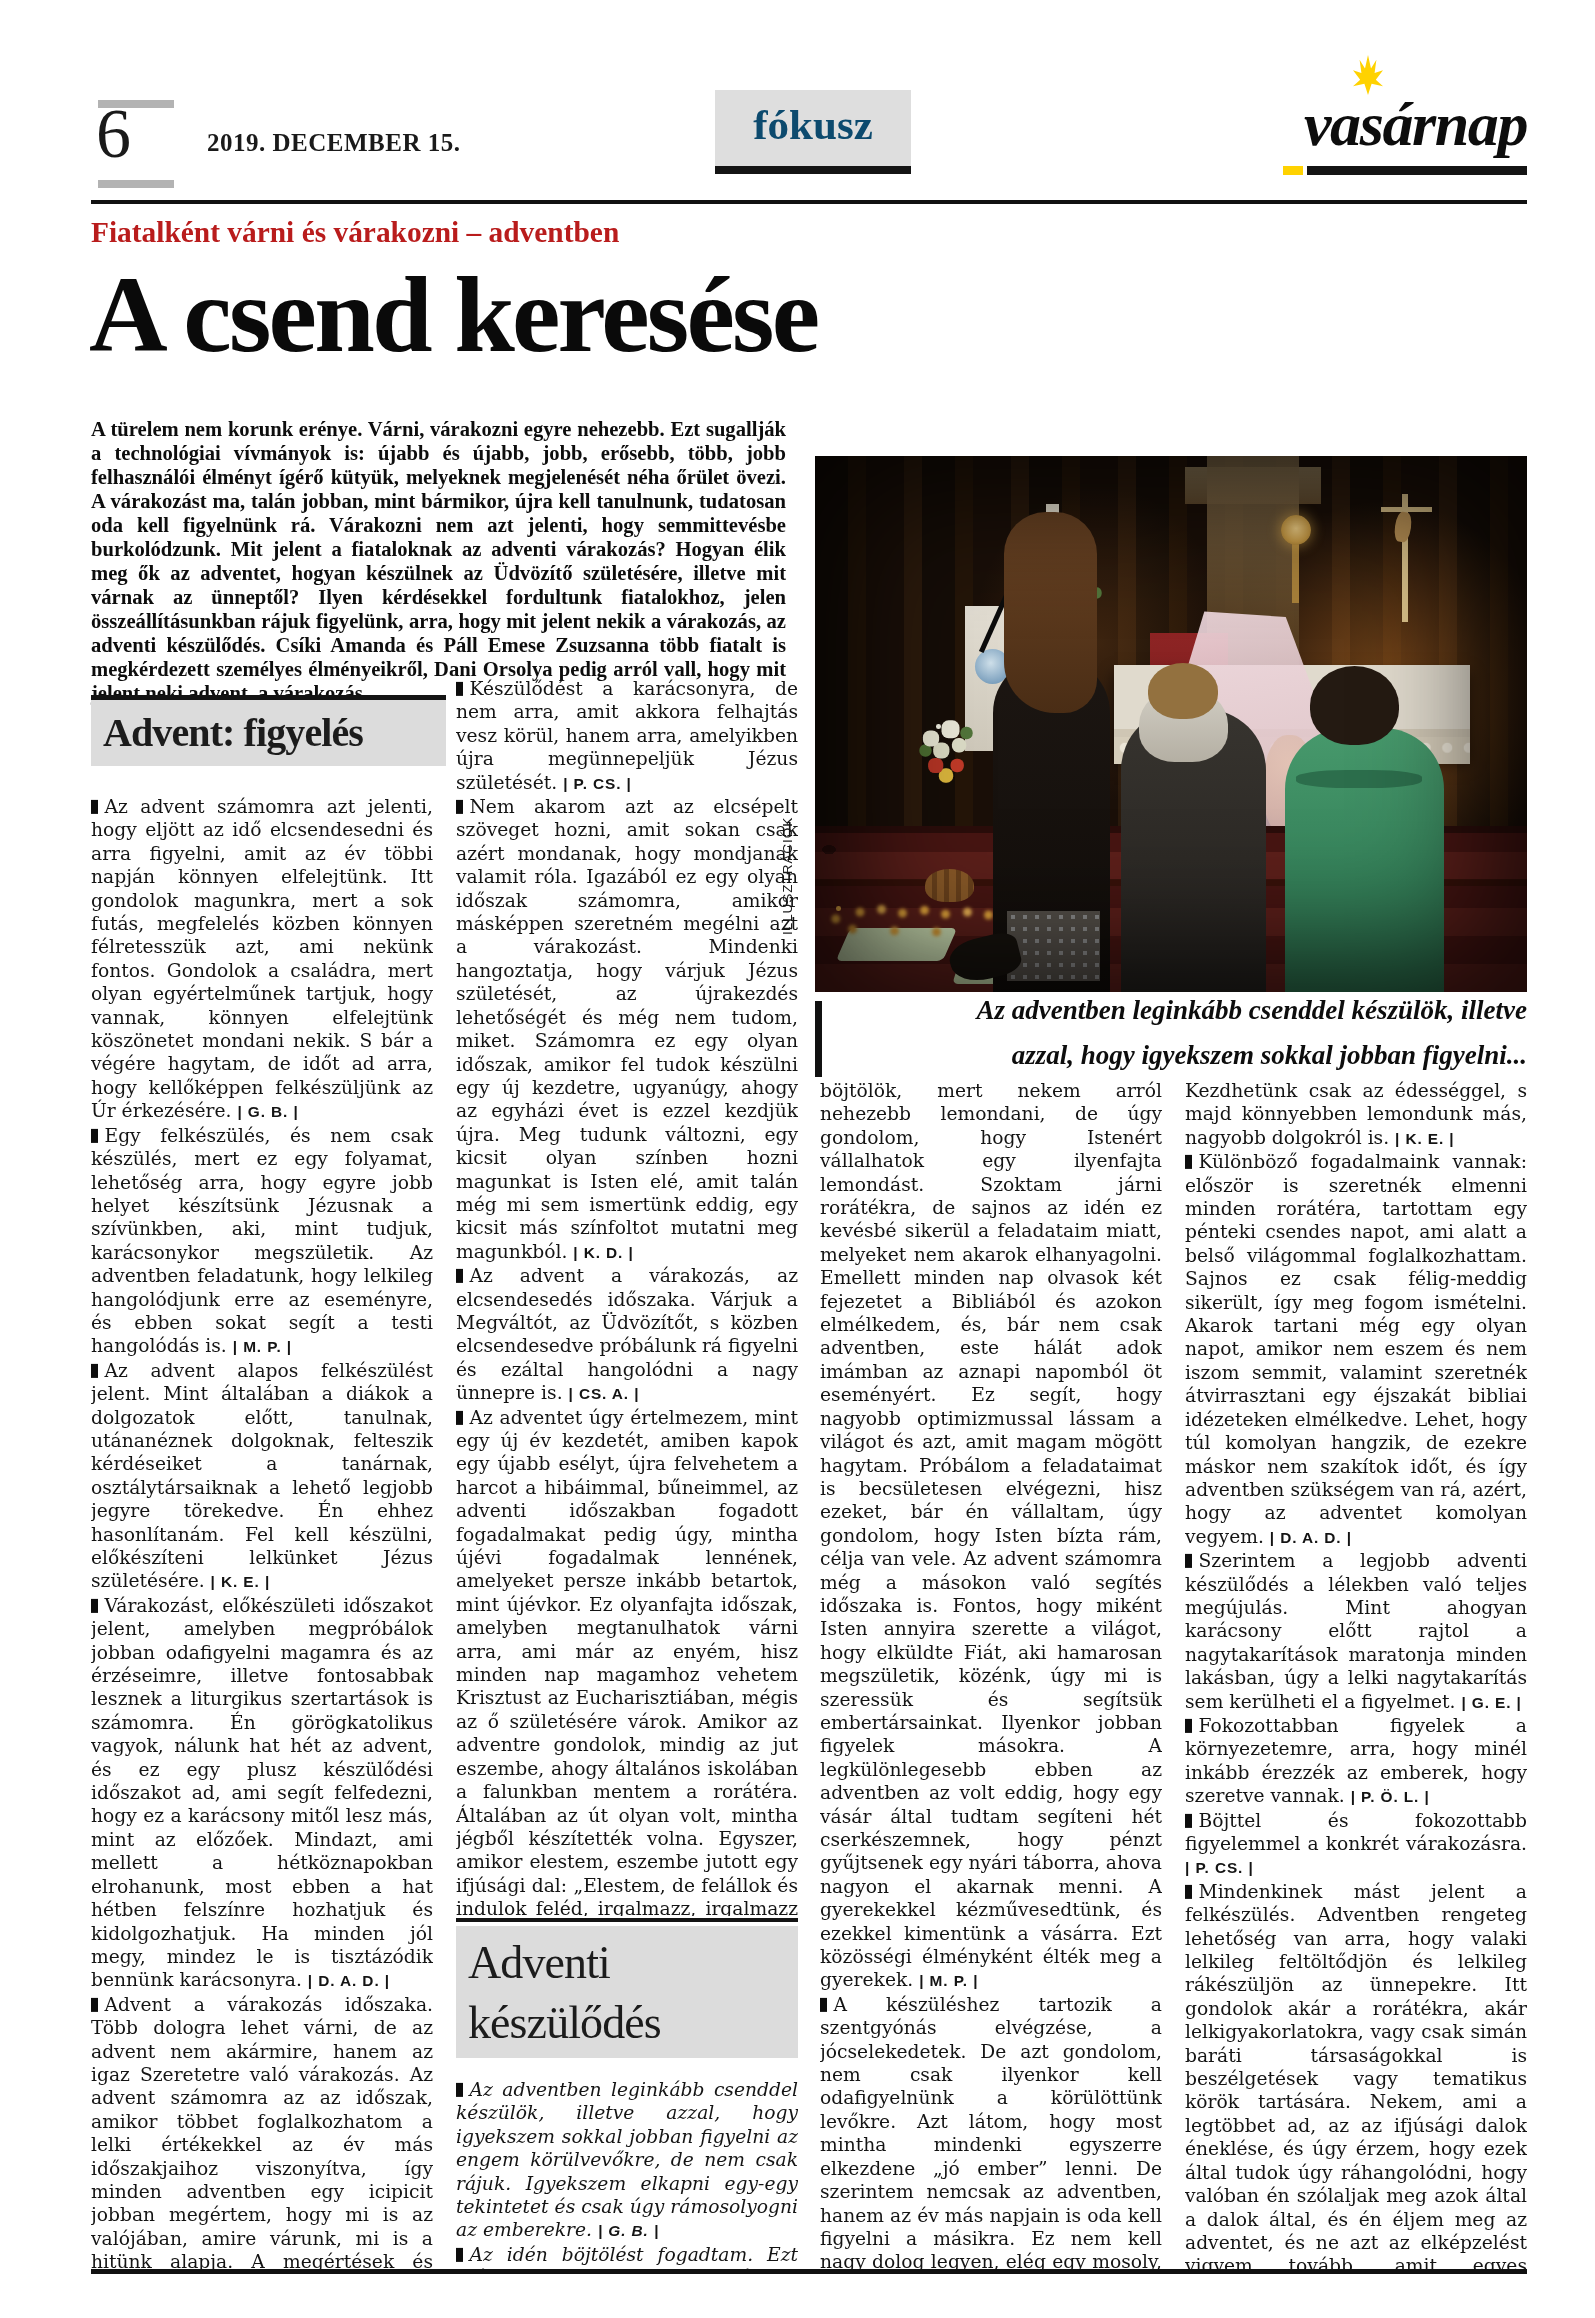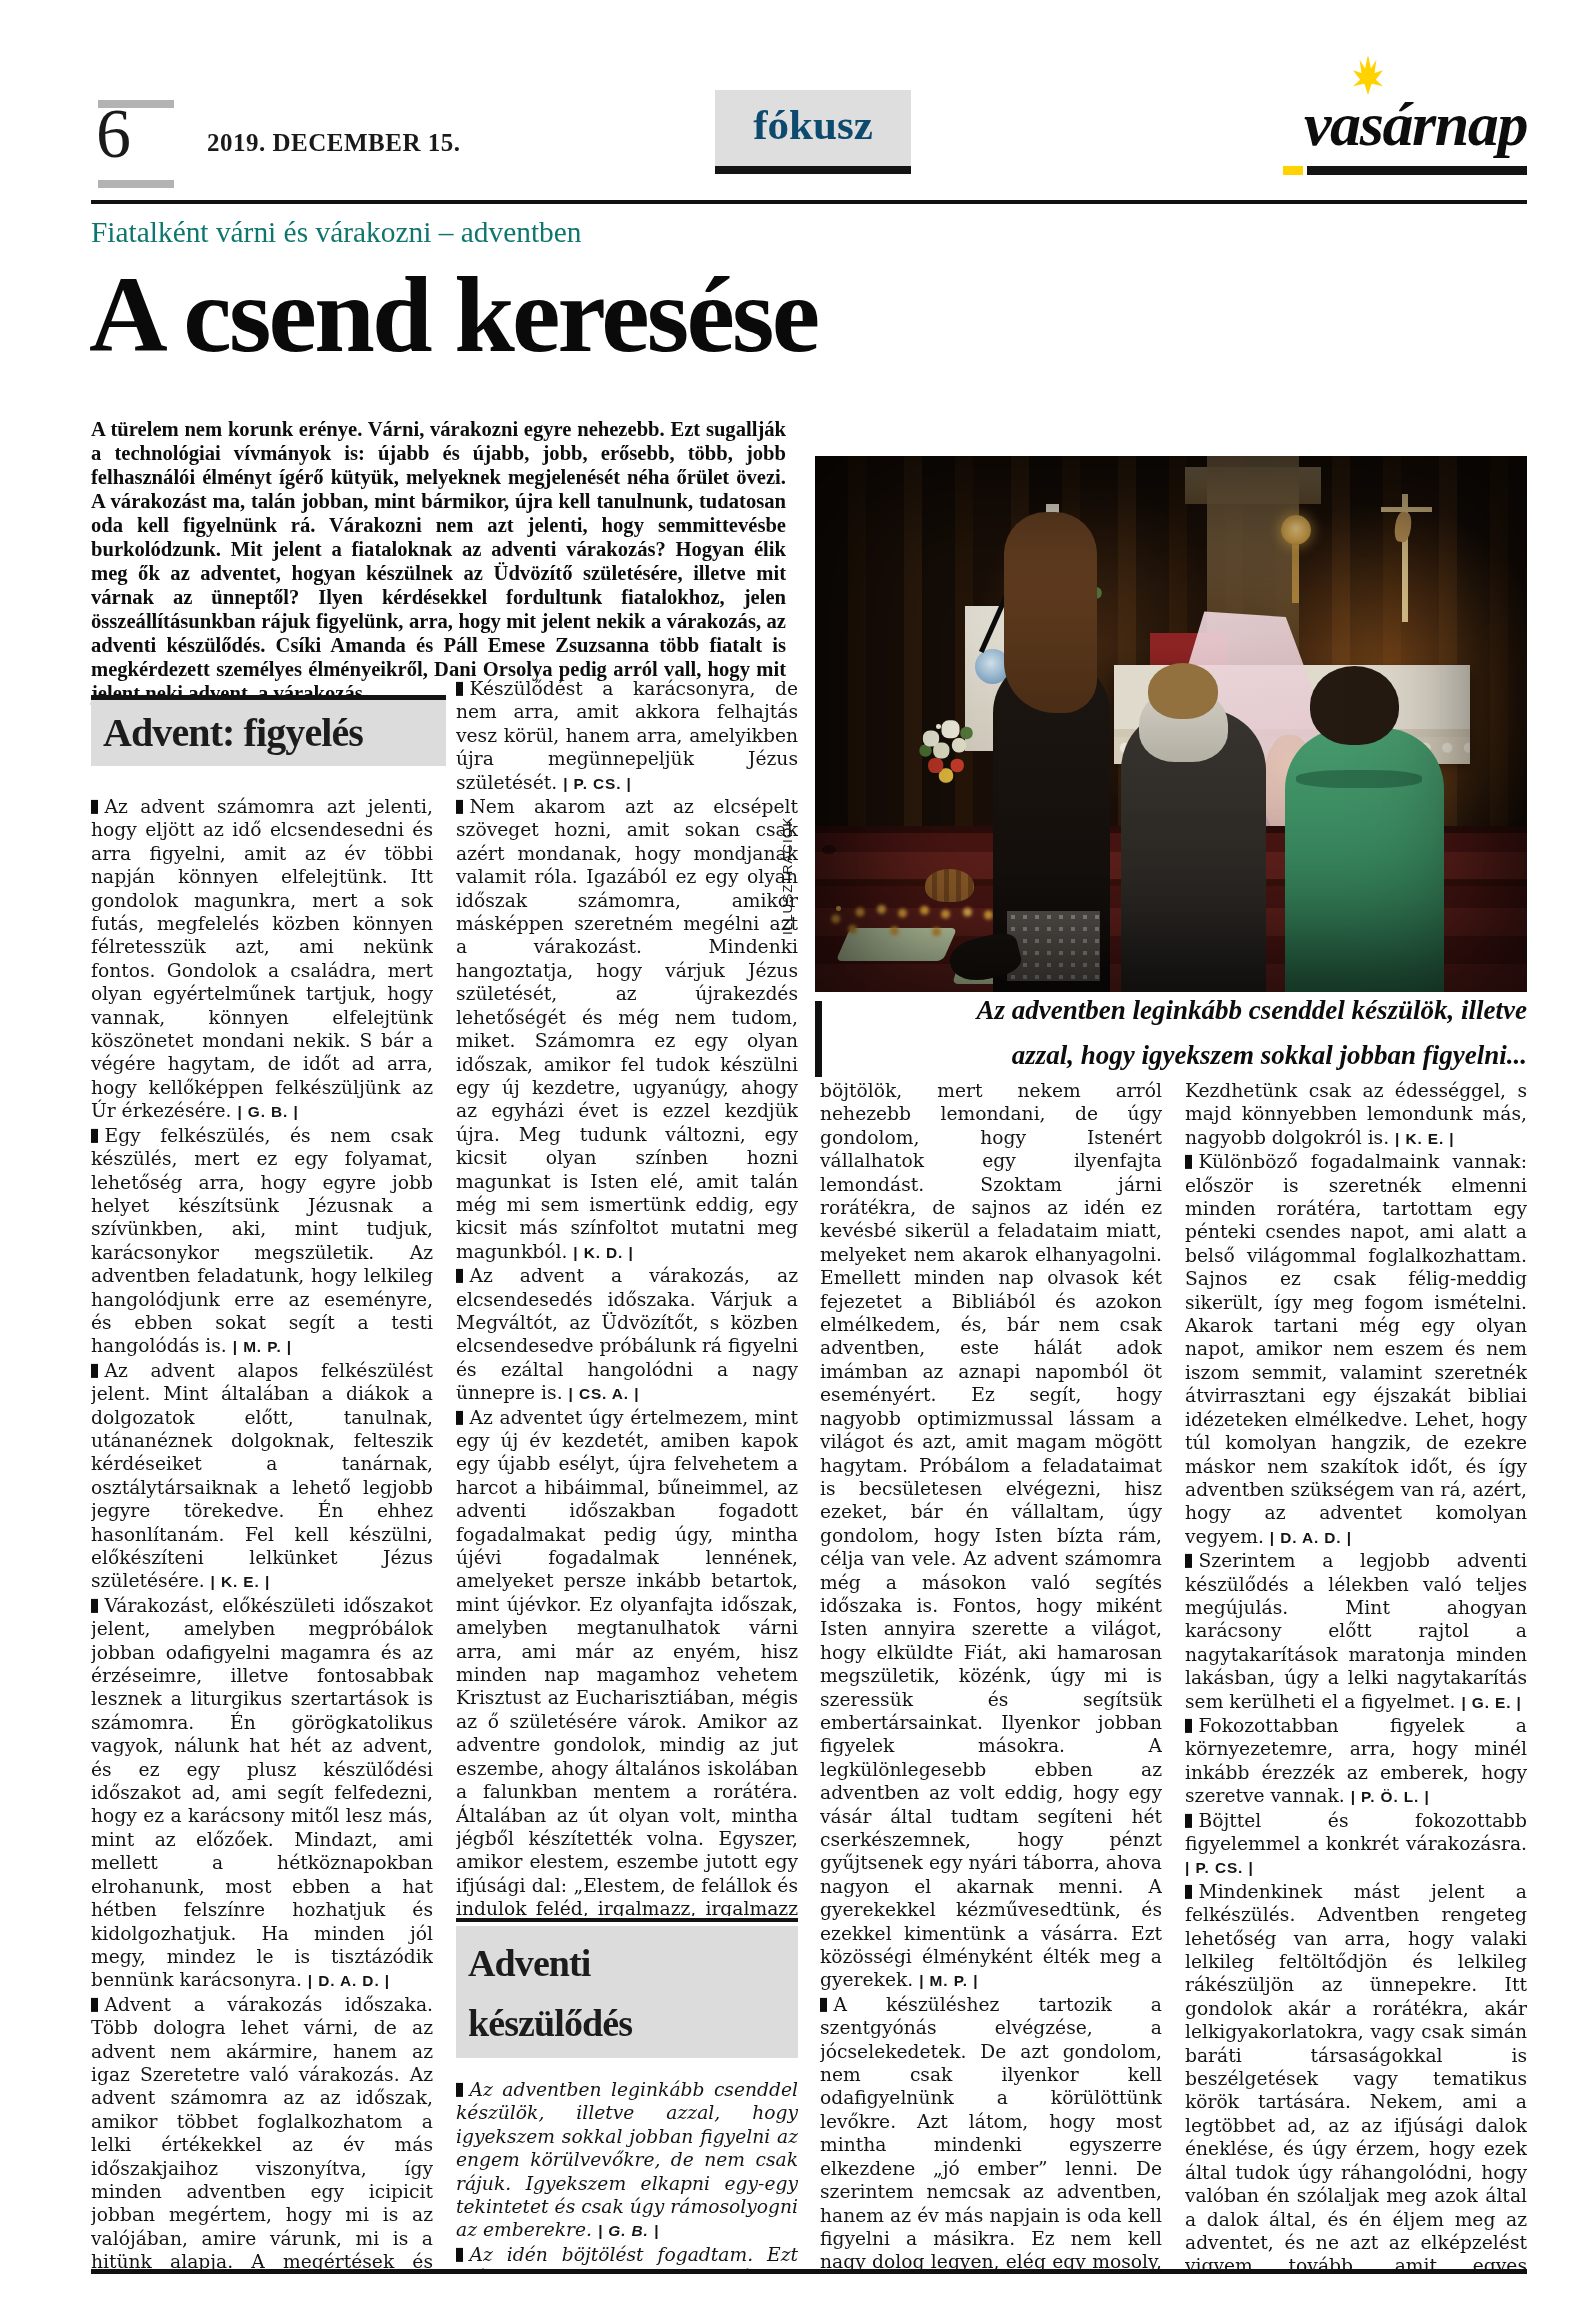--- a/index.html
+++ b/index.html
@@ -17,21 +17,21 @@
   #focus-bar{left:715px;top:166px;width:196px;height:8.4px;background:#141414;}
   #brand{left:1262px;top:87px;width:265px;text-align:right;font-size:62px;font-style:italic;
          font-weight:700;letter-spacing:-1.4px;line-height:75px;color:#0d0d0d;}
   #brand-flame{left:1353px;top:55px;width:30px;height:40px;background:#ffd200;
                clip-path:polygon(50% 0,60% 34%,78% 12%,72% 45%,100% 38%,76% 62%,100% 78%,62% 72%,50% 100%,38% 72%,0 78%,24% 62%,0 38%,28% 45%,22% 12%,40% 34%);}
   #brand-underline-sq{left:1283px;top:166px;width:19.6px;height:9px;background:#ffd200;}
   #brand-underline{left:1307px;top:166px;width:220px;height:9px;background:#141414;}
   #header-rule{left:91px;top:200px;width:1436px;height:4.2px;background:#111;}
 
   
-  #kicker{left:91px;top:216px;font-size:29.4px;font-weight:400;letter-spacing:0;color:#0f766e;}
+  #kicker{left:91px;top:216px;font-size:29.4px;font-weight:700;letter-spacing:0;color:#b91c1c;}
   #headline{left:89px;top:258px;font-size:109px;font-weight:700;letter-spacing:-2.8px;line-height:1.05;color:#0a0a0a;}
   #lead{left:91px;top:417px;width:695px;font-size:20.6px;line-height:24px;font-weight:700;
         text-align:justify;color:#0d0d0d;}
 
   
   #photo{left:815px;top:456px;width:712px;height:536px;background:#1b120b;overflow:hidden;}
   #photo-credit{left:780px;top:795px;width:18.7px;height:140px;font-family:"Liberation Sans",sans-serif;
         font-size:13.6px;font-weight:400;letter-spacing:0.9px;color:#1a1a1a;
         writing-mode:vertical-rl;transform:rotate(180deg);text-align:left;}
   #caption-bar{left:815px;top:1001px;width:6.5px;height:76px;background:#111;}
@@ -39,21 +39,21 @@
   #caption-1{top:995px;} #caption-2{top:1040px;}
 
   
   .sec-bar{background:#141414;height:4.7px;}
   .sec-box{background:#dcdcdc;}
   #h1-bar{left:91px;top:695px;width:355px;}
   #h1-box{left:91px;top:700px;width:355px;height:66px;}
   #h1-box .t{font-size:40px;font-weight:700;line-height:66px;padding-left:12px;color:#1c1c1c;letter-spacing:-0.9px;}
   #h2-bar{left:456px;top:1918px;width:342px;height:4.2px;}
   #h2-box{left:456px;top:1926px;width:342px;height:132px;}
-  #h2-box .t{font-size:38px;font-weight:700;line-height:60px;padding:6.5px 0 0 12px;color:#1c1c1c;letter-spacing:-0.9px;}
+  #h2-box .t{font-size:46px;font-weight:400;line-height:60px;padding:6.5px 0 0 12px;color:#1c1c1c;letter-spacing:-0.9px;}
 
   
   .col{font-family:"DejaVu Serif","Liberation Serif",serif;font-size:18.7px;line-height:23.4px;
        text-align:justify;overflow:hidden;color:#141414;hyphens:auto;}
   .col p{margin:0;}
   .pmark{display:inline-block;width:7px;height:14px;background:#0d0d0d;margin-right:6.5px;transform:translateY(0.9px);}
   .sig{font-family:"Liberation Sans",sans-serif;font-weight:700;font-size:15.4px;letter-spacing:0.9px;white-space:nowrap;}
   #col1{left:91px;top:795px;width:342px;height:1479px;}
   #col2a{left:456px;top:677px;width:342px;height:1239px;}
   #col2b{left:456px;top:2078px;width:342px;height:193px;font-style:italic;}

